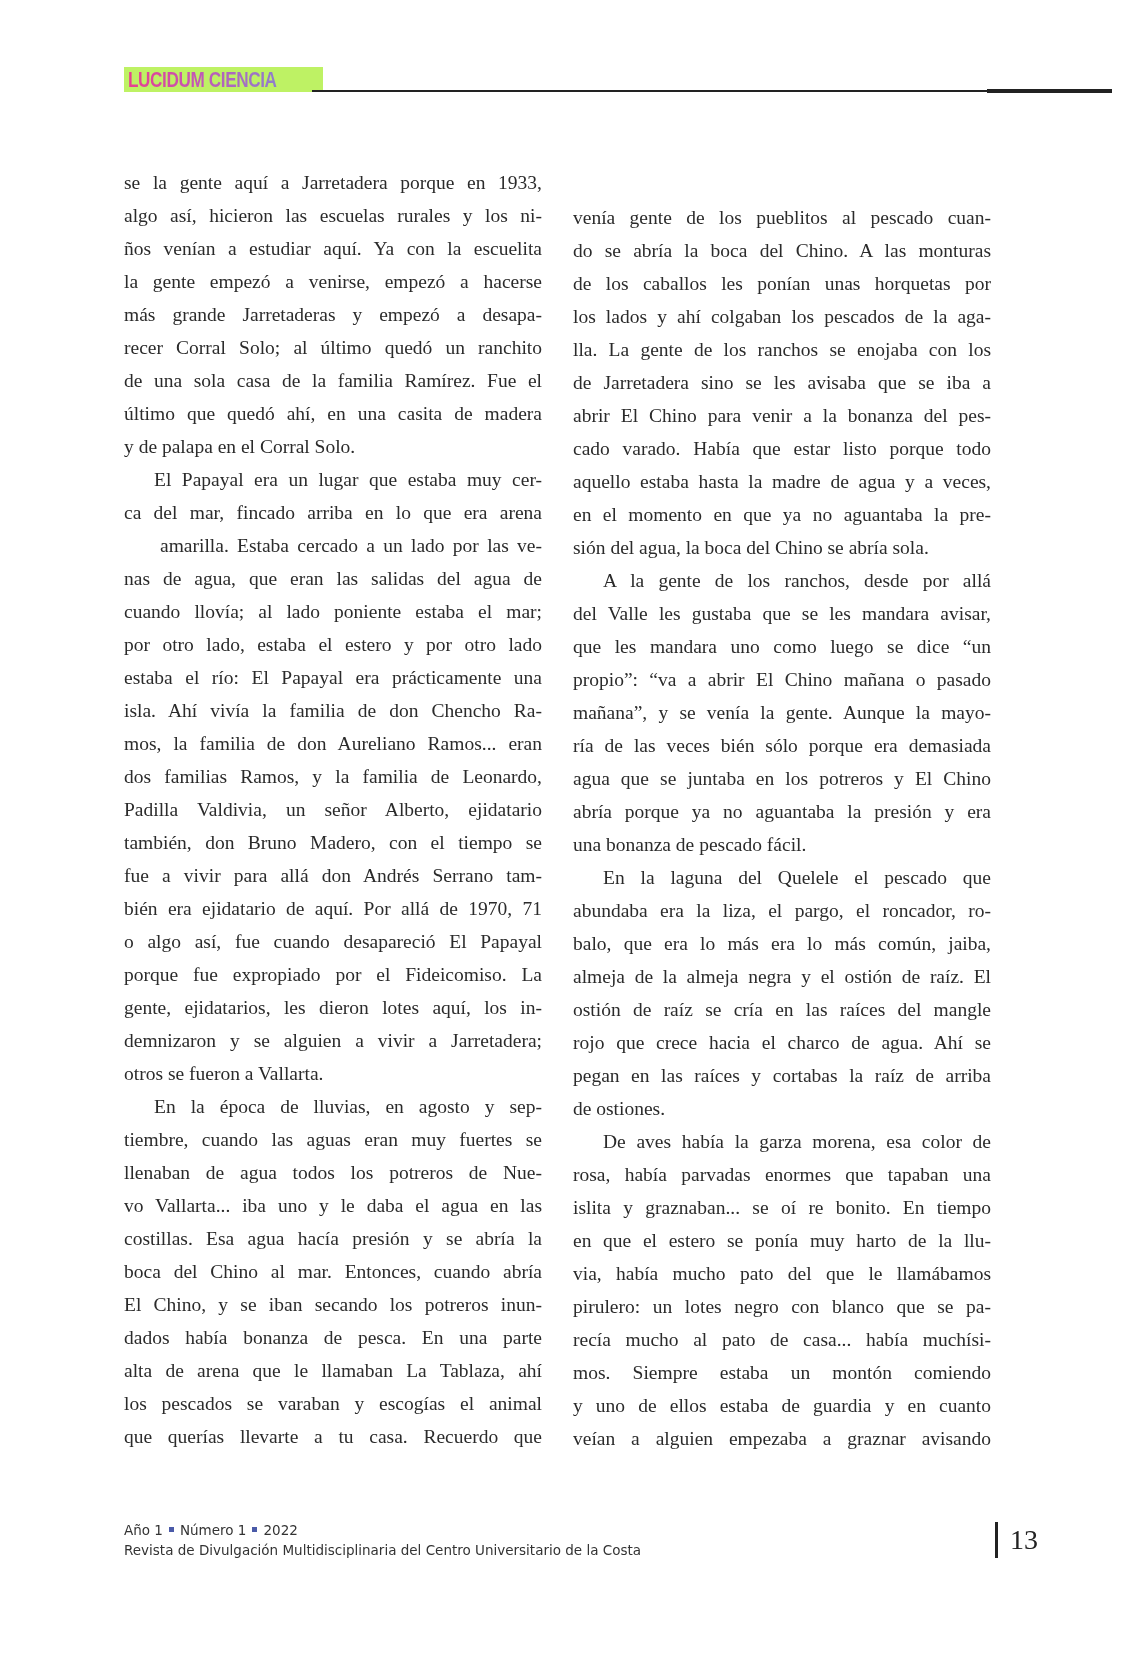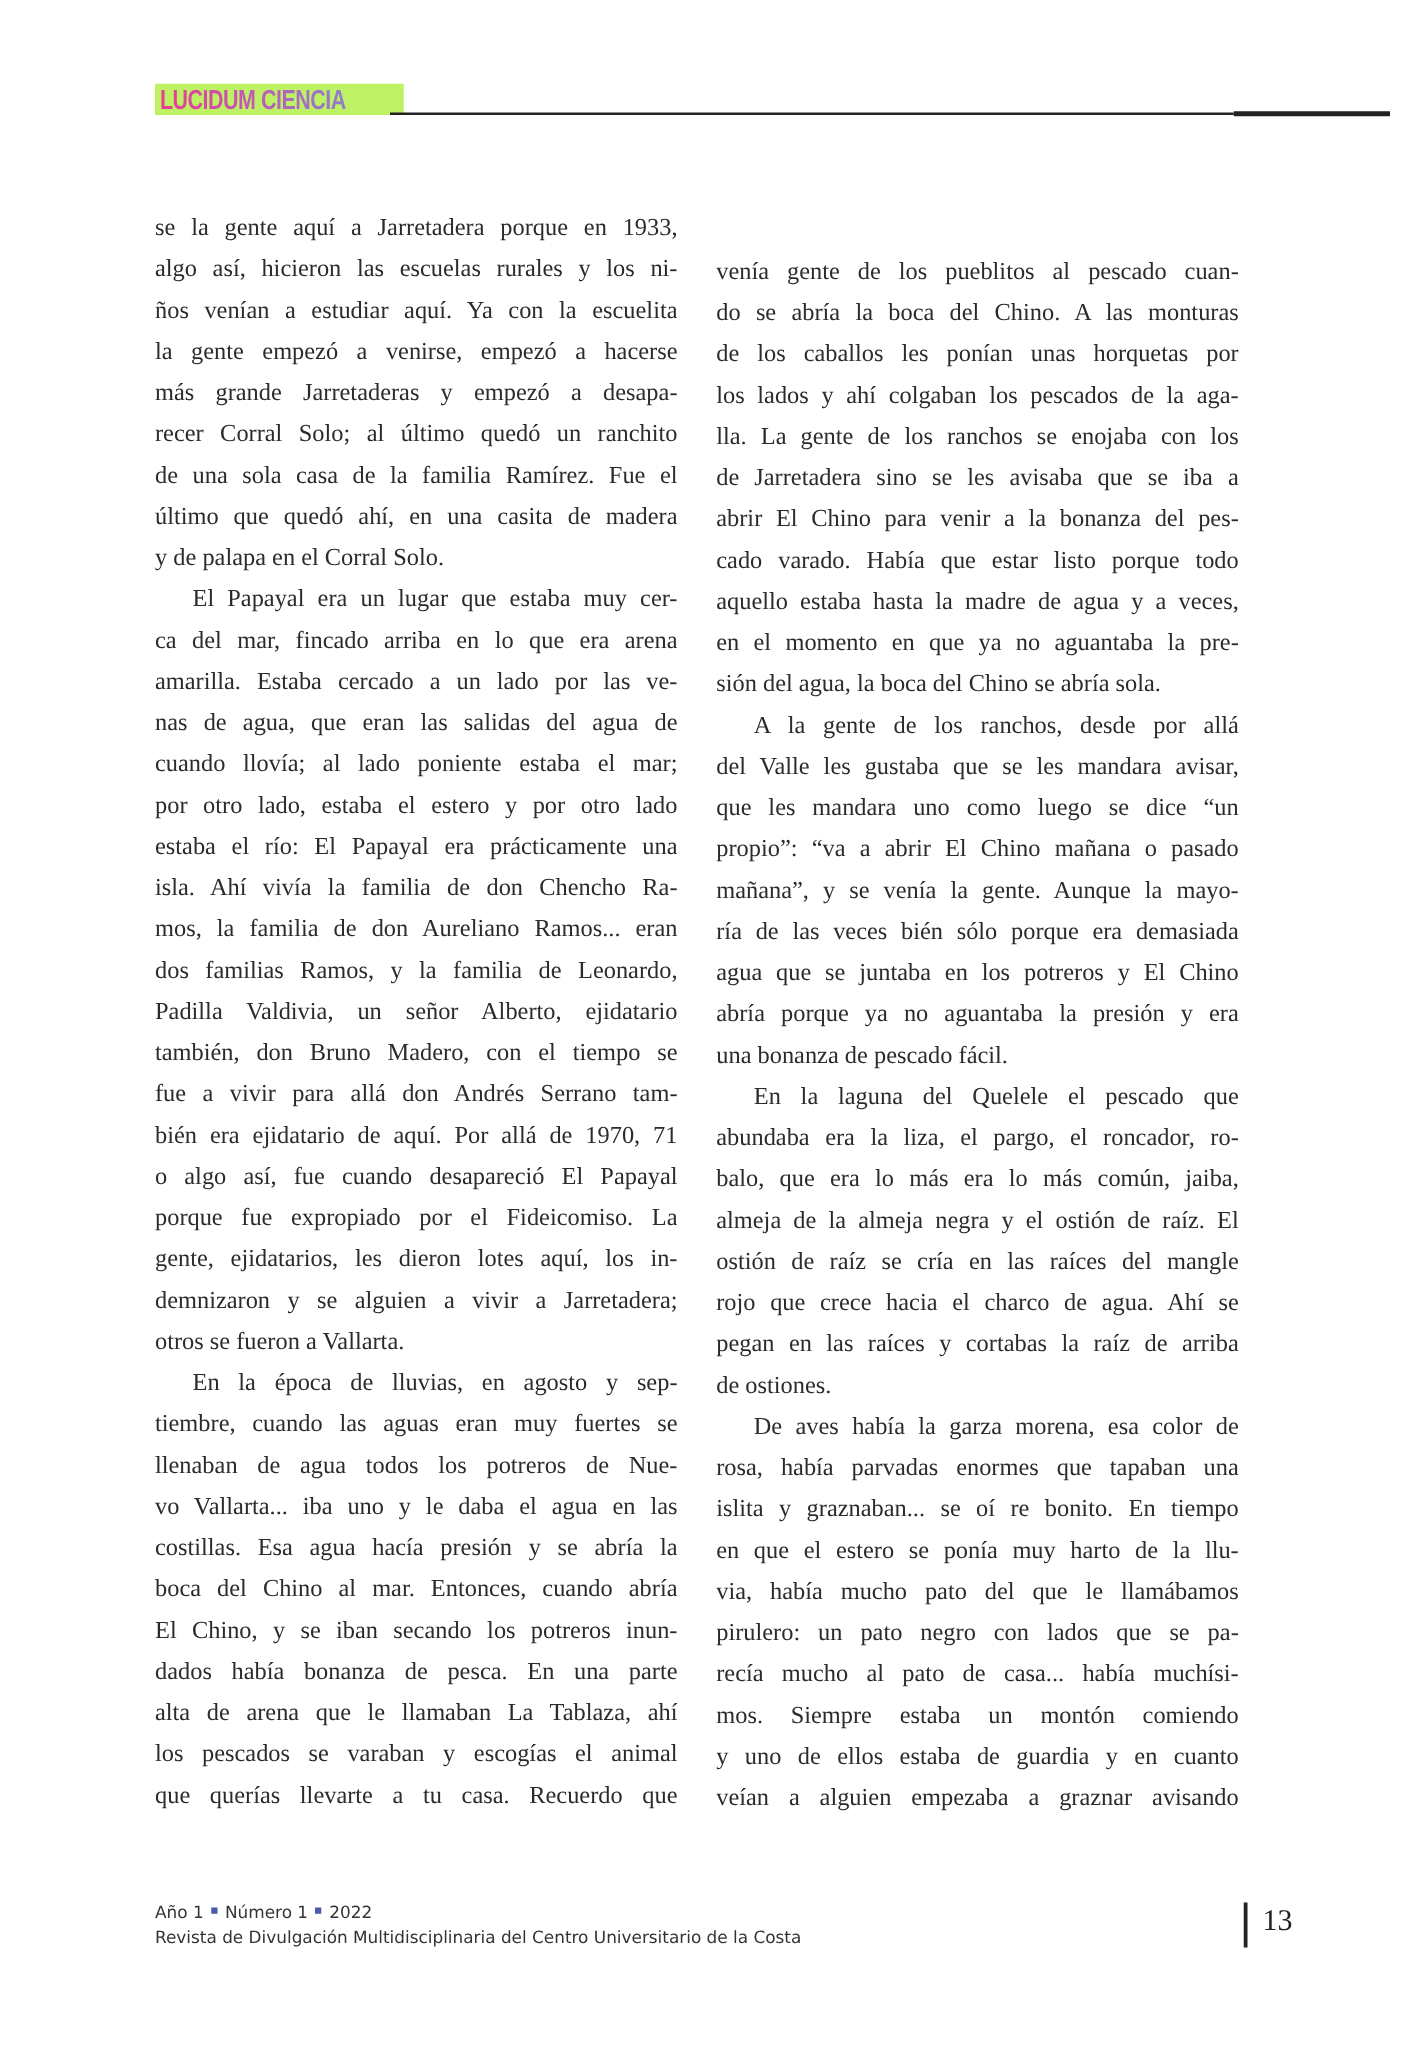--- a/index.html
+++ b/index.html
@@ -11,21 +11,21 @@
   .header-rule-thick { position: absolute; left: 987px; top: 89px; width: 125px; height: 4px; background: #222; }
   .col { position: absolute; top: 166px; width: 418px; }
   .col.left { left: 124px; }
   .col.right { left: 573px; margin-top: 35px; }
   .line { display: block; height: 33px; line-height: 33px; font-size: 19.5px; text-align: justify; text-align-last: justify; white-space: nowrap; overflow: visible; }
   .line.last { text-align-last: left; }
   .line.indent { text-indent: 30px; }
   .footer { position: absolute; left: 124px; top: 1520px; font-family: "DejaVu Sans", "Liberation Sans", sans-serif; font-size: 13.5px; color: #333; line-height: 20px; }
   .footer .sep { display: inline-block; width: 5px; height: 5px; background: #4a5aa8; margin: 0 6px; vertical-align: middle; position: relative; top: -2px; }
   .page-bar { position: absolute; left: 995px; top: 1522px; width: 3px; height: 36px; background: #222; }
-  .page-num { position: absolute; left: 1010px; top: 1524px; font-family: "Liberation Serif", "DejaVu Serif", serif; font-size: 24px; color: #222; }
+  .page-num { position: absolute; left: 1010px; top: 1524px; font-family: "Liberation Serif", "DejaVu Serif", serif; font-size: 28px; color: #222; }
 </style>
 </head>
 <body>
 
 <div class="header-tag">
   <span>LUCIDUM CIENCIA</span>
 </div>
 <div class="header-rule"></div>
 <div class="header-rule-thick"></div>
 
@@ -34,21 +34,21 @@
     <span class="line" style="white-space: normal; overflow: hidden;">algo así, hicieron las escuelas rurales y los ni-</span>
     <span class="line" style="white-space: normal; overflow: hidden;">ños venían a estudiar aquí. Ya con la escuelita</span>
     <span class="line" style="white-space: normal; overflow: hidden;">la gente empezó a venirse, empezó a hacerse</span>
     <span class="line" style="white-space: normal; overflow: hidden;">más grande Jarretaderas y empezó a desapa-</span>
     <span class="line" style="white-space: normal; overflow: hidden;">recer Corral Solo; al último quedó un ranchito</span>
     <span class="line" style="white-space: normal; overflow: hidden;">de una sola casa de la familia Ramírez. Fue el</span>
     <span class="line" style="white-space: normal; overflow: hidden;">último que quedó ahí, en una casita de madera</span>
     <span class="line last" style="white-space: normal; overflow: hidden;">y de palapa en el Corral Solo.</span>
     <span class="line indent" style="white-space: normal; overflow: hidden;">El Papayal era un lugar que estaba muy cer-</span>
     <span class="line" style="white-space: normal; overflow: hidden;">ca del mar, fincado arriba en lo que era arena</span>
-    <span class="line" style="white-space: normal; overflow: hidden;">amarilla. Estaba cercado a un lado por las ve-</span>
+    <span class="line" style="white-space: normal; overflow: hidden; margin-left: 36px;">amarilla. Estaba cercado a un lado por las ve-</span>
     <span class="line" style="white-space: normal; overflow: hidden;">nas de agua, que eran las salidas del agua de</span>
     <span class="line" style="white-space: normal; overflow: hidden;">cuando llovía; al lado poniente estaba el mar;</span>
     <span class="line" style="white-space: normal; overflow: hidden;">por otro lado, estaba el estero y por otro lado</span>
     <span class="line" style="white-space: normal; overflow: hidden;">estaba el río: El Papayal era prácticamente una</span>
     <span class="line" style="white-space: normal; overflow: hidden;">isla. Ahí vivía la familia de don Chencho Ra-</span>
     <span class="line" style="white-space: normal; overflow: hidden;">mos, la familia de don Aureliano Ramos... eran</span>
     <span class="line" style="white-space: normal; overflow: hidden;">dos familias Ramos, y la familia de Leonardo,</span>
     <span class="line" style="white-space: normal; overflow: hidden;">Padilla Valdivia, un señor Alberto, ejidatario</span>
     <span class="line" style="white-space: normal; overflow: hidden;">también, don Bruno Madero, con el tiempo se</span>
     <span class="line" style="white-space: normal; overflow: hidden;">fue a vivir para allá don Andrés Serrano tam-</span>
@@ -97,21 +97,21 @@
     <span class="line" style="white-space: normal; overflow: hidden;">almeja de la almeja negra y el ostión de raíz. El</span>
     <span class="line" style="white-space: normal; overflow: hidden;">ostión de raíz se cría en las raíces del mangle</span>
     <span class="line" style="white-space: normal; overflow: hidden;">rojo que crece hacia el charco de agua. Ahí se</span>
     <span class="line" style="white-space: normal; overflow: hidden;">pegan en las raíces y cortabas la raíz de arriba</span>
     <span class="line last" style="white-space: normal; overflow: hidden;">de ostiones.</span>
     <span class="line indent" style="white-space: normal; overflow: hidden;">De aves había la garza morena, esa color de</span>
     <span class="line" style="white-space: normal; overflow: hidden;">rosa, había parvadas enormes que tapaban una</span>
     <span class="line" style="white-space: normal; overflow: hidden;">islita y graznaban... se oí re bonito. En tiempo</span>
     <span class="line" style="white-space: normal; overflow: hidden;">en que el estero se ponía muy harto de la llu-</span>
     <span class="line" style="white-space: normal; overflow: hidden;">via, había mucho pato del que le llamábamos</span>
-    <span class="line" style="white-space: normal; overflow: hidden;">pirulero: un pato negro con lados que se pa-</span>
+    <span class="line" style="white-space: normal; overflow: hidden;">pirulero: un lotes negro con blanco que se pa-</span>
     <span class="line" style="white-space: normal; overflow: hidden;">recía mucho al pato de casa... había muchísi-</span>
     <span class="line" style="white-space: normal; overflow: hidden;">mos. Siempre estaba un montón comiendo</span>
     <span class="line" style="white-space: normal; overflow: hidden;">y uno de ellos estaba de guardia y en cuanto</span>
     <span class="line" style="white-space: normal; overflow: hidden;">veían a alguien empezaba a graznar avisando</span>
   </div>
 
 <div class="footer">
   <div>
     <span>Año 1</span><span class="sep"></span><span>Número 1</span><span class="sep"></span><span>2022</span>
   </div>

